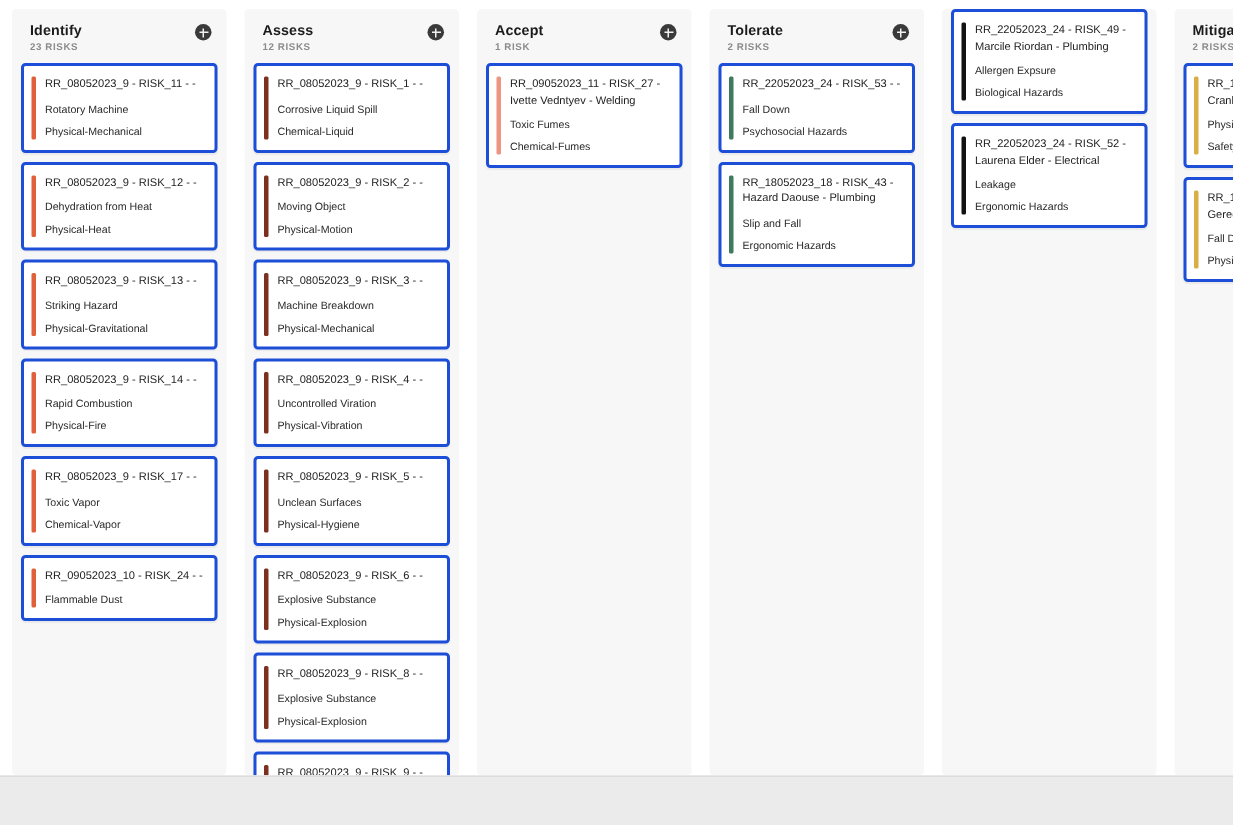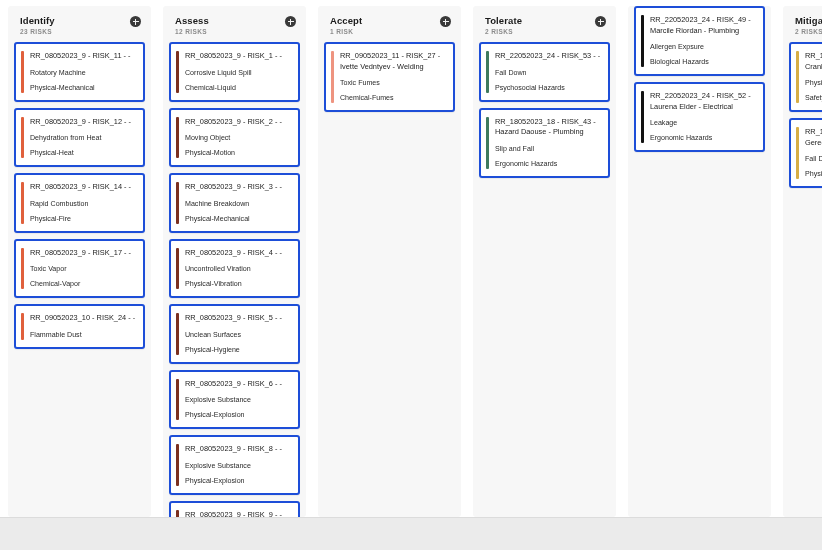--- a/index.html
+++ b/index.html
@@ -143,20 +143,26 @@
             <div class="card-line">Physical-Mechanical</div>
           </div>
           <div class="card">
             <div class="card-accent" style="background: rgb(224, 96, 60);"></div>
             <div class="card-title">RR_08052023_9 - RISK_12 - -</div>
             <div class="card-line">Dehydration from Heat</div>
             <div class="card-line">Physical-Heat</div>
           </div>
           <div class="card">
             <div class="card-accent" style="background: rgb(224, 96, 60);"></div>
+            <div class="card-title">RR_08052023_9 - RISK_13 - -</div>
+            <div class="card-line">Striking Hazard</div>
+            <div class="card-line">Physical-Gravitational</div>
+          </div>
+          <div class="card">
+            <div class="card-accent" style="background: rgb(224, 96, 60);"></div>
             <div class="card-title">RR_08052023_9 - RISK_14 - -</div>
             <div class="card-line">Rapid Combustion</div>
             <div class="card-line">Physical-Fire</div>
           </div>
           <div class="card">
             <div class="card-accent" style="background: rgb(224, 96, 60);"></div>
             <div class="card-title">RR_08052023_9 - RISK_17 - -</div>
             <div class="card-line">Toxic Vapor</div>
             <div class="card-line">Chemical-Vapor</div>
           </div>

